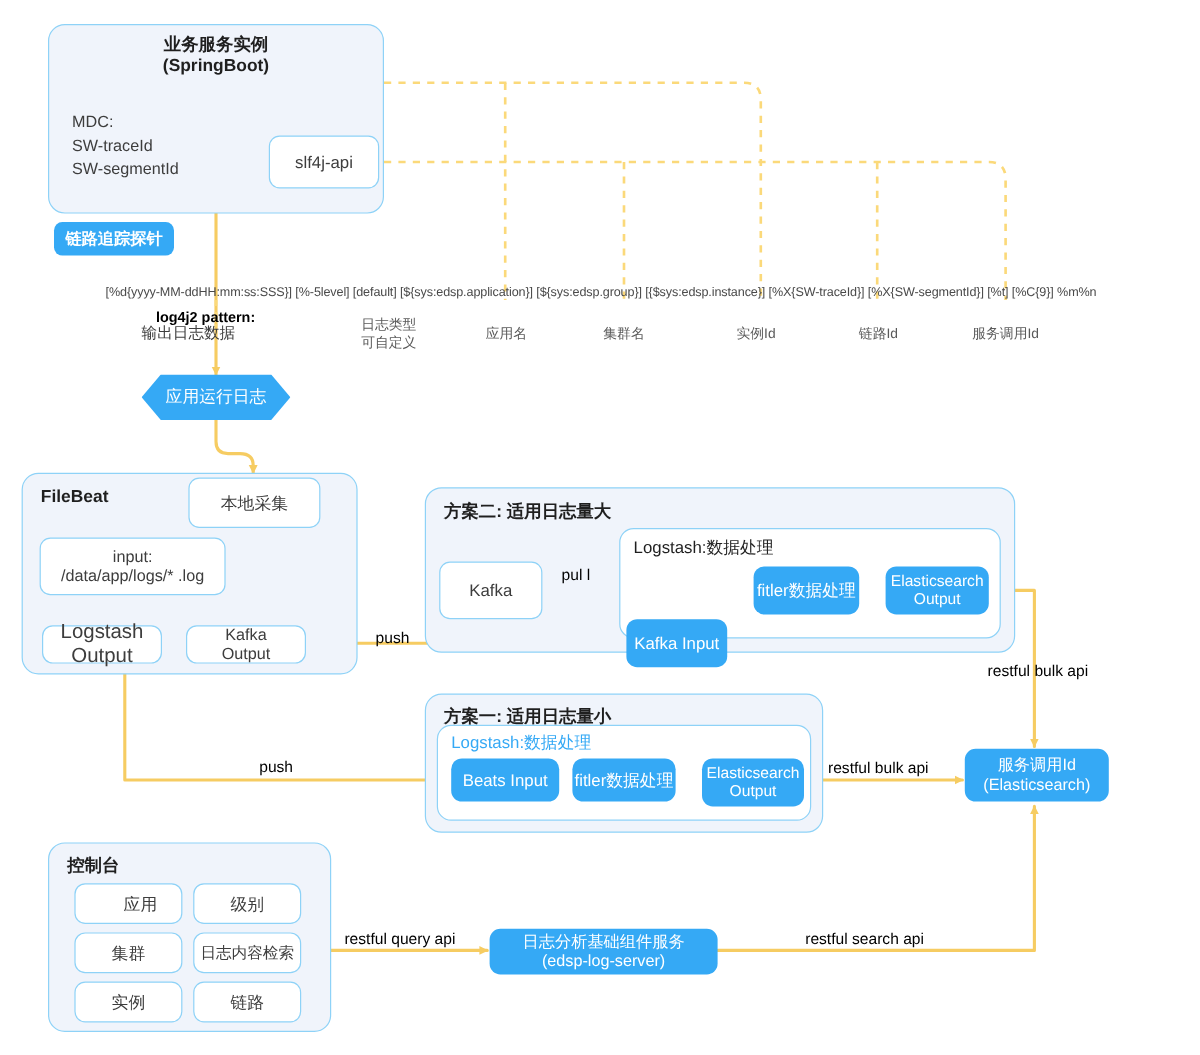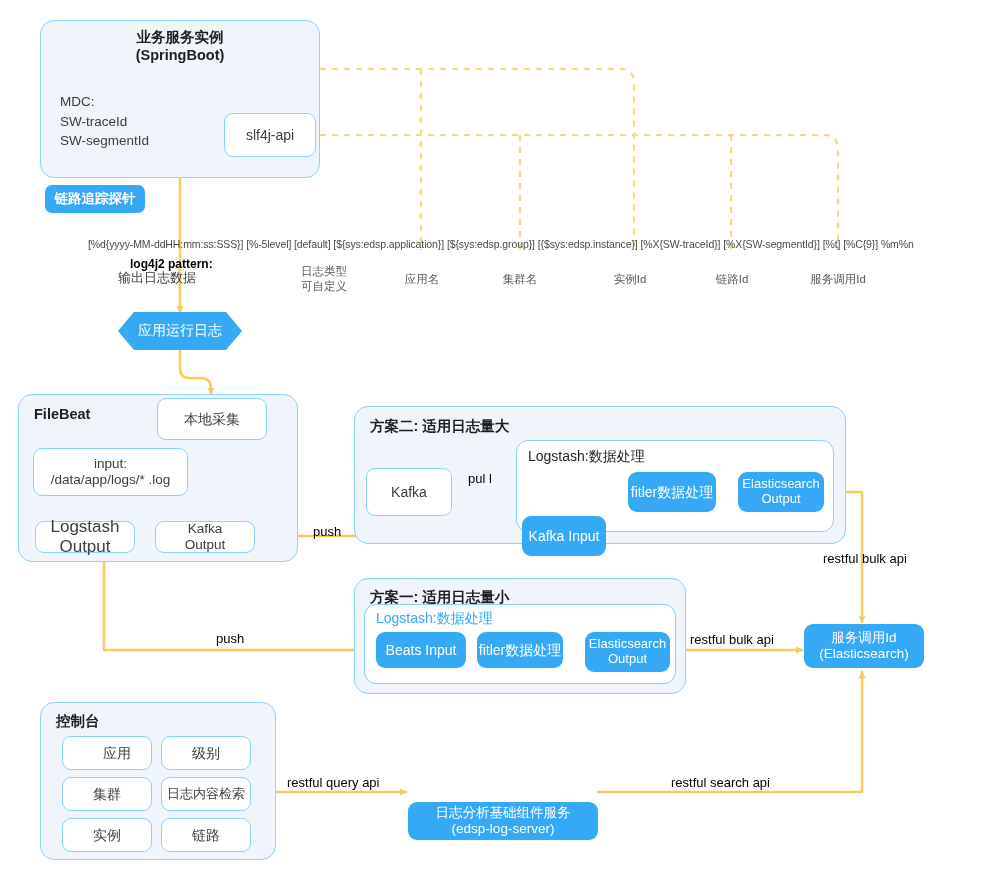--- a/index.html
+++ b/index.html
@@ -206,21 +206,21 @@
   <div class="panel" style="left:40px;top:702px;width:236px;height:158px;"></div>
   <div class="panel-title" style="left:56px;top:712px;">控制台</div>
 
   <div class="wbox" style="left:62px;top:736px;width:90px;height:34px;padding-left:20px;">应用</div>
   <div class="wbox" style="left:161px;top:736px;width:90px;height:34px;">级别</div>
   <div class="wbox" style="left:62px;top:777px;width:90px;height:34px;">集群</div>
   <div class="wbox" style="left:161px;top:777px;width:90px;height:34px;font-size:13px;">日志内容检索</div>
   <div class="wbox" style="left:62px;top:818px;width:90px;height:34px;">实例</div>
   <div class="wbox" style="left:161px;top:818px;width:90px;height:34px;">链路</div>
 
-  <div class="bluebox" style="left:408px;top:774px;width:190px;height:38px;font-size:13.5px;margin-top:28px;">日志分析基础组件服务
+  <div class="bluebox" style="left:408px;top:774px;width:190px;height:38px;font-size:13.5px;">日志分析基础组件服务
 (edsp-log-server)</div>
   <div class="bluebox" style="left:804px;top:624px;width:120px;height:44px;font-size:13.5px;">服务调用Id
 (Elasticsearch)</div>
 
   <div class="edge-label" style="left:313px;top:524px;">push</div>
   <div class="edge-label" style="left:216px;top:631px;">push</div>
   <div class="edge-label" style="left:823px;top:551px;">restful bulk api</div>
   <div class="edge-label" style="left:690px;top:632px;">restful bulk api</div>
   <div class="edge-label" style="left:287px;top:775px;">restful query api</div>
   <div class="edge-label" style="left:671px;top:775px;">restful search api</div>

